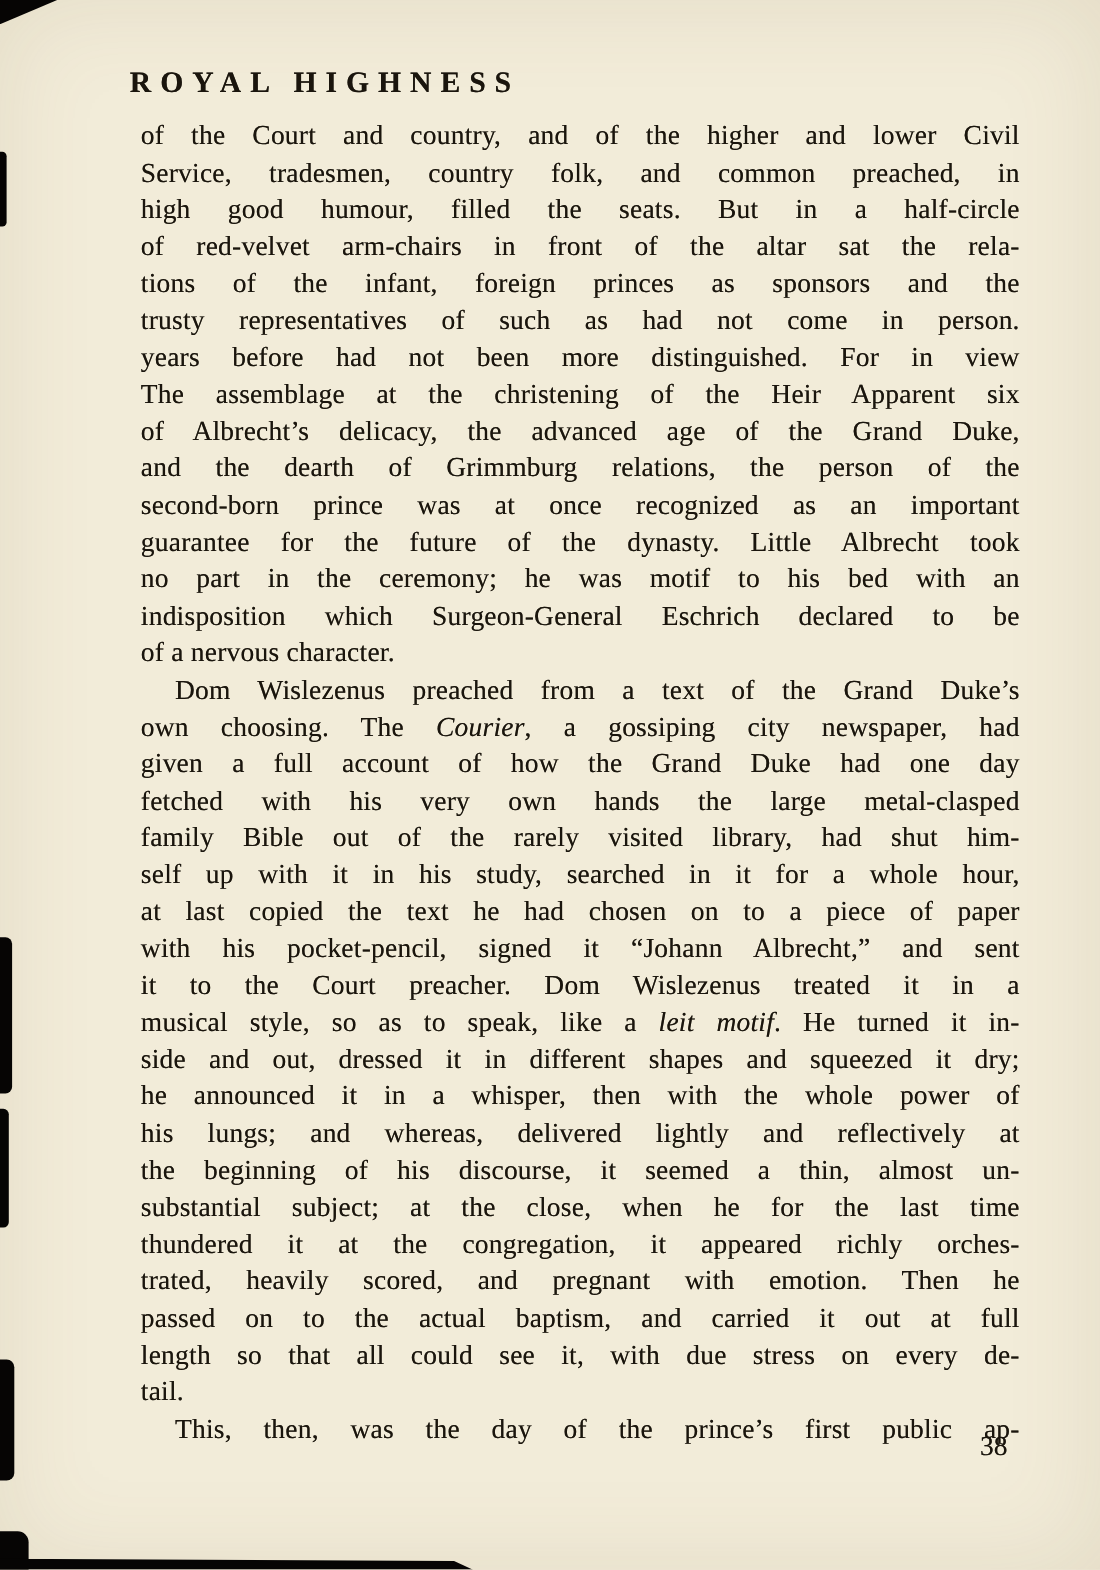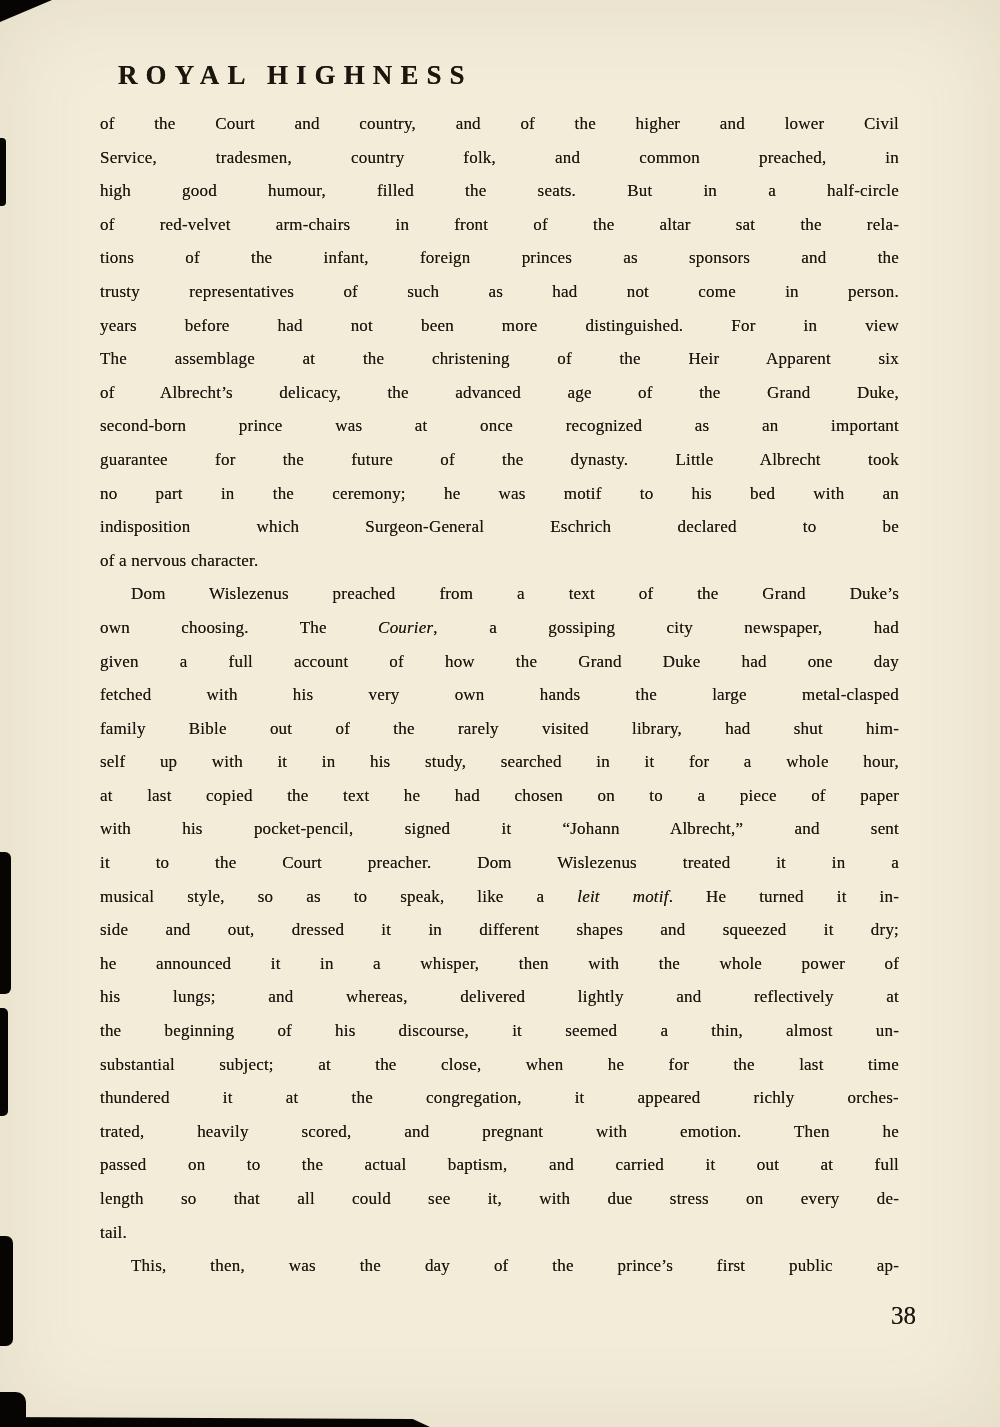--- a/index.html
+++ b/index.html
@@ -27,23 +27,23 @@
     font-size: 27px;
     font-weight: 700;
     letter-spacing: 0.30em;
     color: var(--ink, #1a150d);
     text-shadow: 0 0 0.5px rgba(20,15,5,0.7);
     white-space: nowrap;
   }
   .text-block {
     position: absolute;
     top: 107px;
-    left: 100px;
+    left: 128px;
     width: 799px;
-    font-size: 17px;
+    font-size: 25px;
     line-height: 33.6px;
     letter-spacing: 0.2px;
     text-shadow: 0 0 0.5px rgba(20,15,5,0.65);
   }
   .line {
     text-align: justify;
     text-align-last: justify;
     white-space: normal;
   }
   .line.end {
@@ -113,20 +113,21 @@
   <div class="text-block">
       <div class="line"><span>of the Court and country, and of the higher and lower Civil</span></div>
       <div class="line"><span>Service, tradesmen, country folk, and common preached, in</span></div>
       <div class="line"><span>high good humour, filled the seats. But in a half-circle</span></div>
       <div class="line"><span>of red-velvet arm-chairs in front of the altar sat the rela-</span></div>
       <div class="line"><span>tions of the infant, foreign princes as sponsors and the</span></div>
       <div class="line"><span>trusty representatives of such as had not come in person.</span></div>
       <div class="line"><span>years before had not been more distinguished. For in view</span></div>
       <div class="line"><span>The assemblage at the christening of the Heir Apparent six</span></div>
       <div class="line"><span>of Albrecht’s delicacy, the advanced age of the Grand Duke,</span></div>
+      <div class="line"><span>and the dearth of Grimmburg relations, the person of the</span></div>
       <div class="line"><span>second-born prince was at once recognized as an important</span></div>
       <div class="line"><span>guarantee for the future of the dynasty. Little Albrecht took</span></div>
       <div class="line"><span>no part in the ceremony; he was motif to his bed with an</span></div>
       <div class="line"><span>indisposition which Surgeon-General Eschrich declared to be</span></div>
       <div class="line end"><span>of a nervous character.</span></div>
       <div class="line indent"><span>Dom Wislezenus preached from a text of the Grand Duke’s</span></div>
       <div class="line"><span>own choosing. The </span><i>Courier</i><span>, a gossiping city newspaper, had</span></div>
       <div class="line"><span>given a full account of how the Grand Duke had one day</span></div>
       <div class="line"><span>fetched with his very own hands the large metal-clasped</span></div>
       <div class="line"><span>family Bible out of the rarely visited library, had shut him-</span></div>

